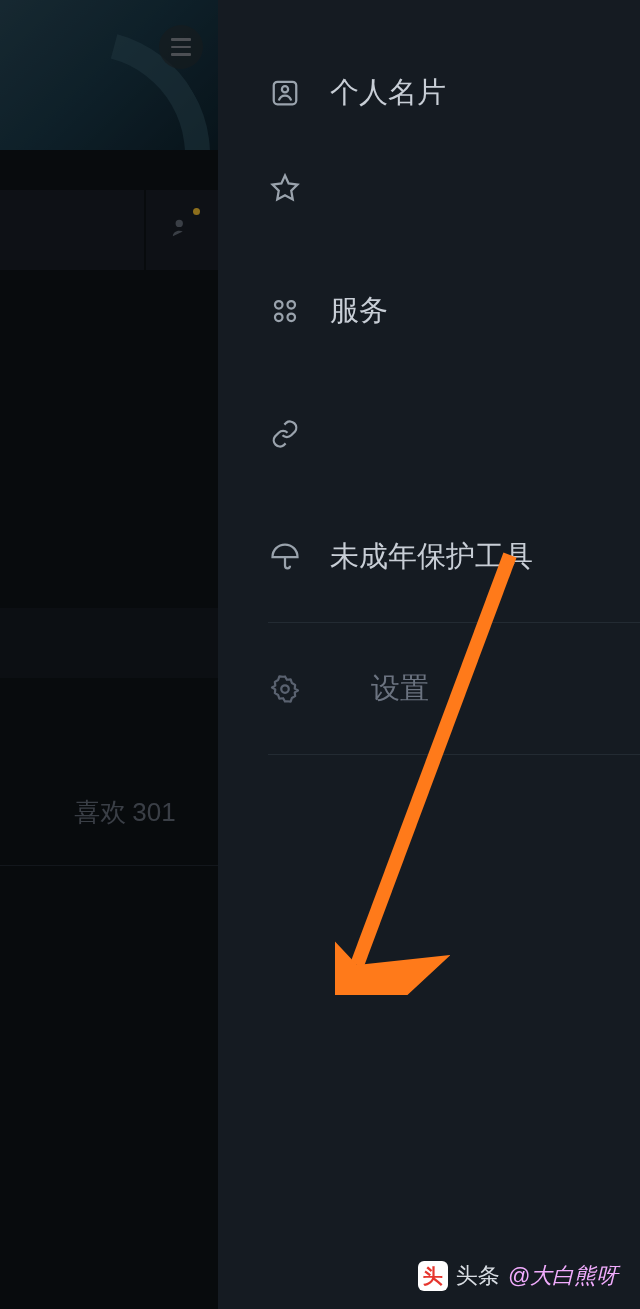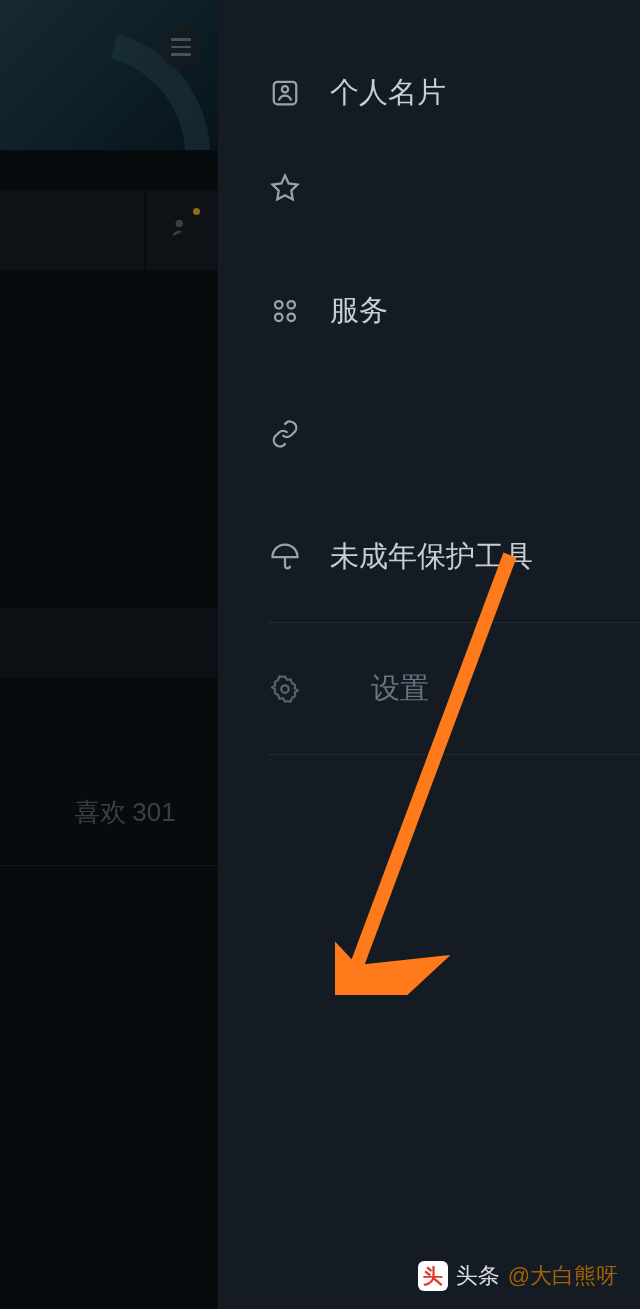--- a/index.html
+++ b/index.html
@@ -215,21 +215,22 @@
       background: #fff;
       border-radius: 6px;
       display: flex;
       align-items: center;
       justify-content: center;
       color: #e6362e;
       font-size: 20px;
       font-weight: bold;
     }
     .mention {
-      color: #a16207;
+      color: #f0abfc;
+      font-style: italic;
     }
   </style>
 </head>
 <body>
 
 <div class="left-panel">
   <div class="header-banner">
     <div class="hamburger-btn">
       <span></span>
         <span></span>

